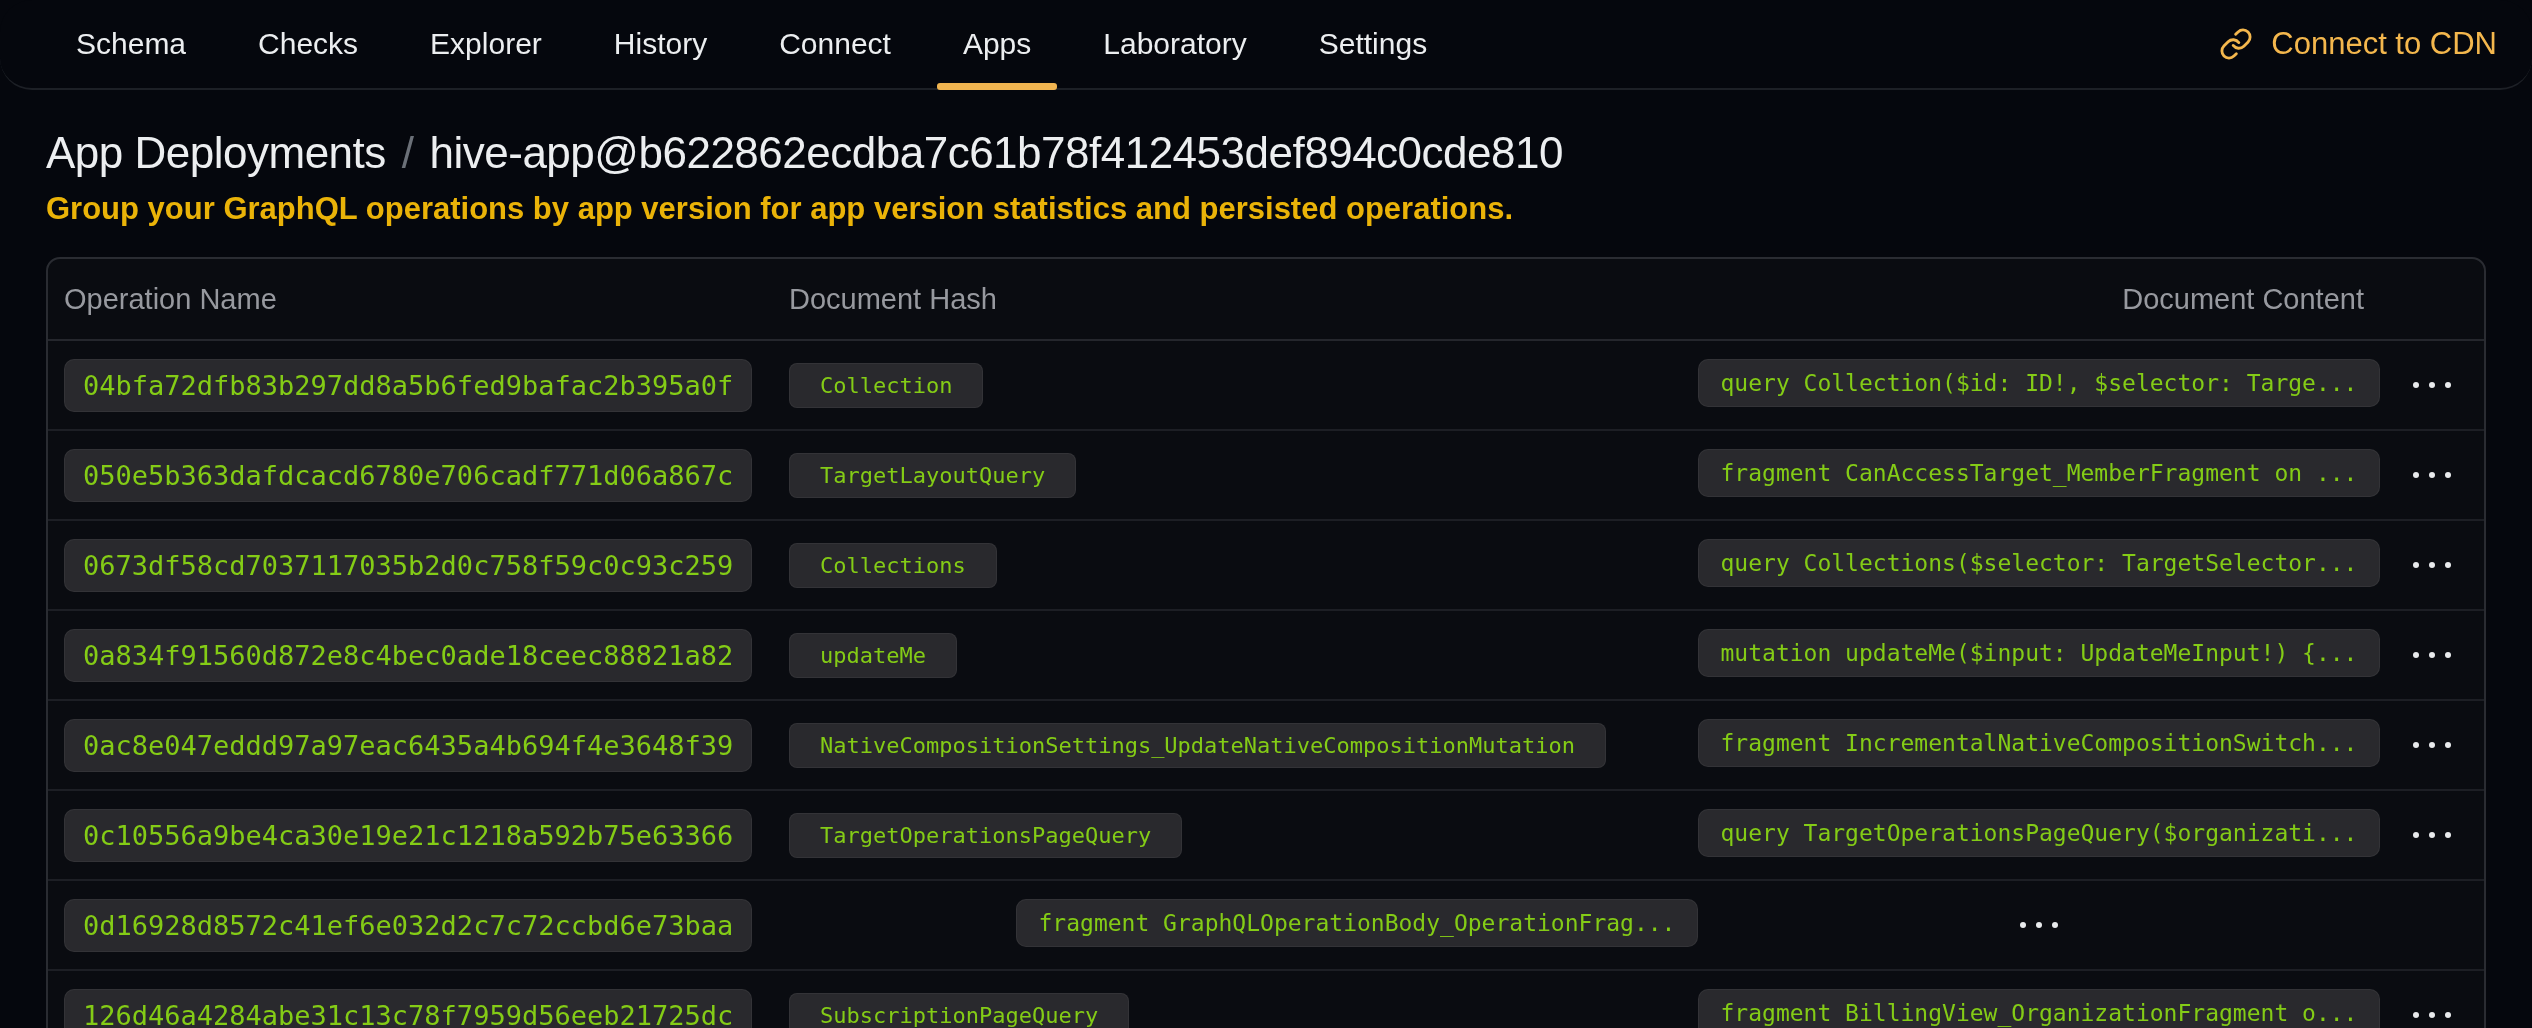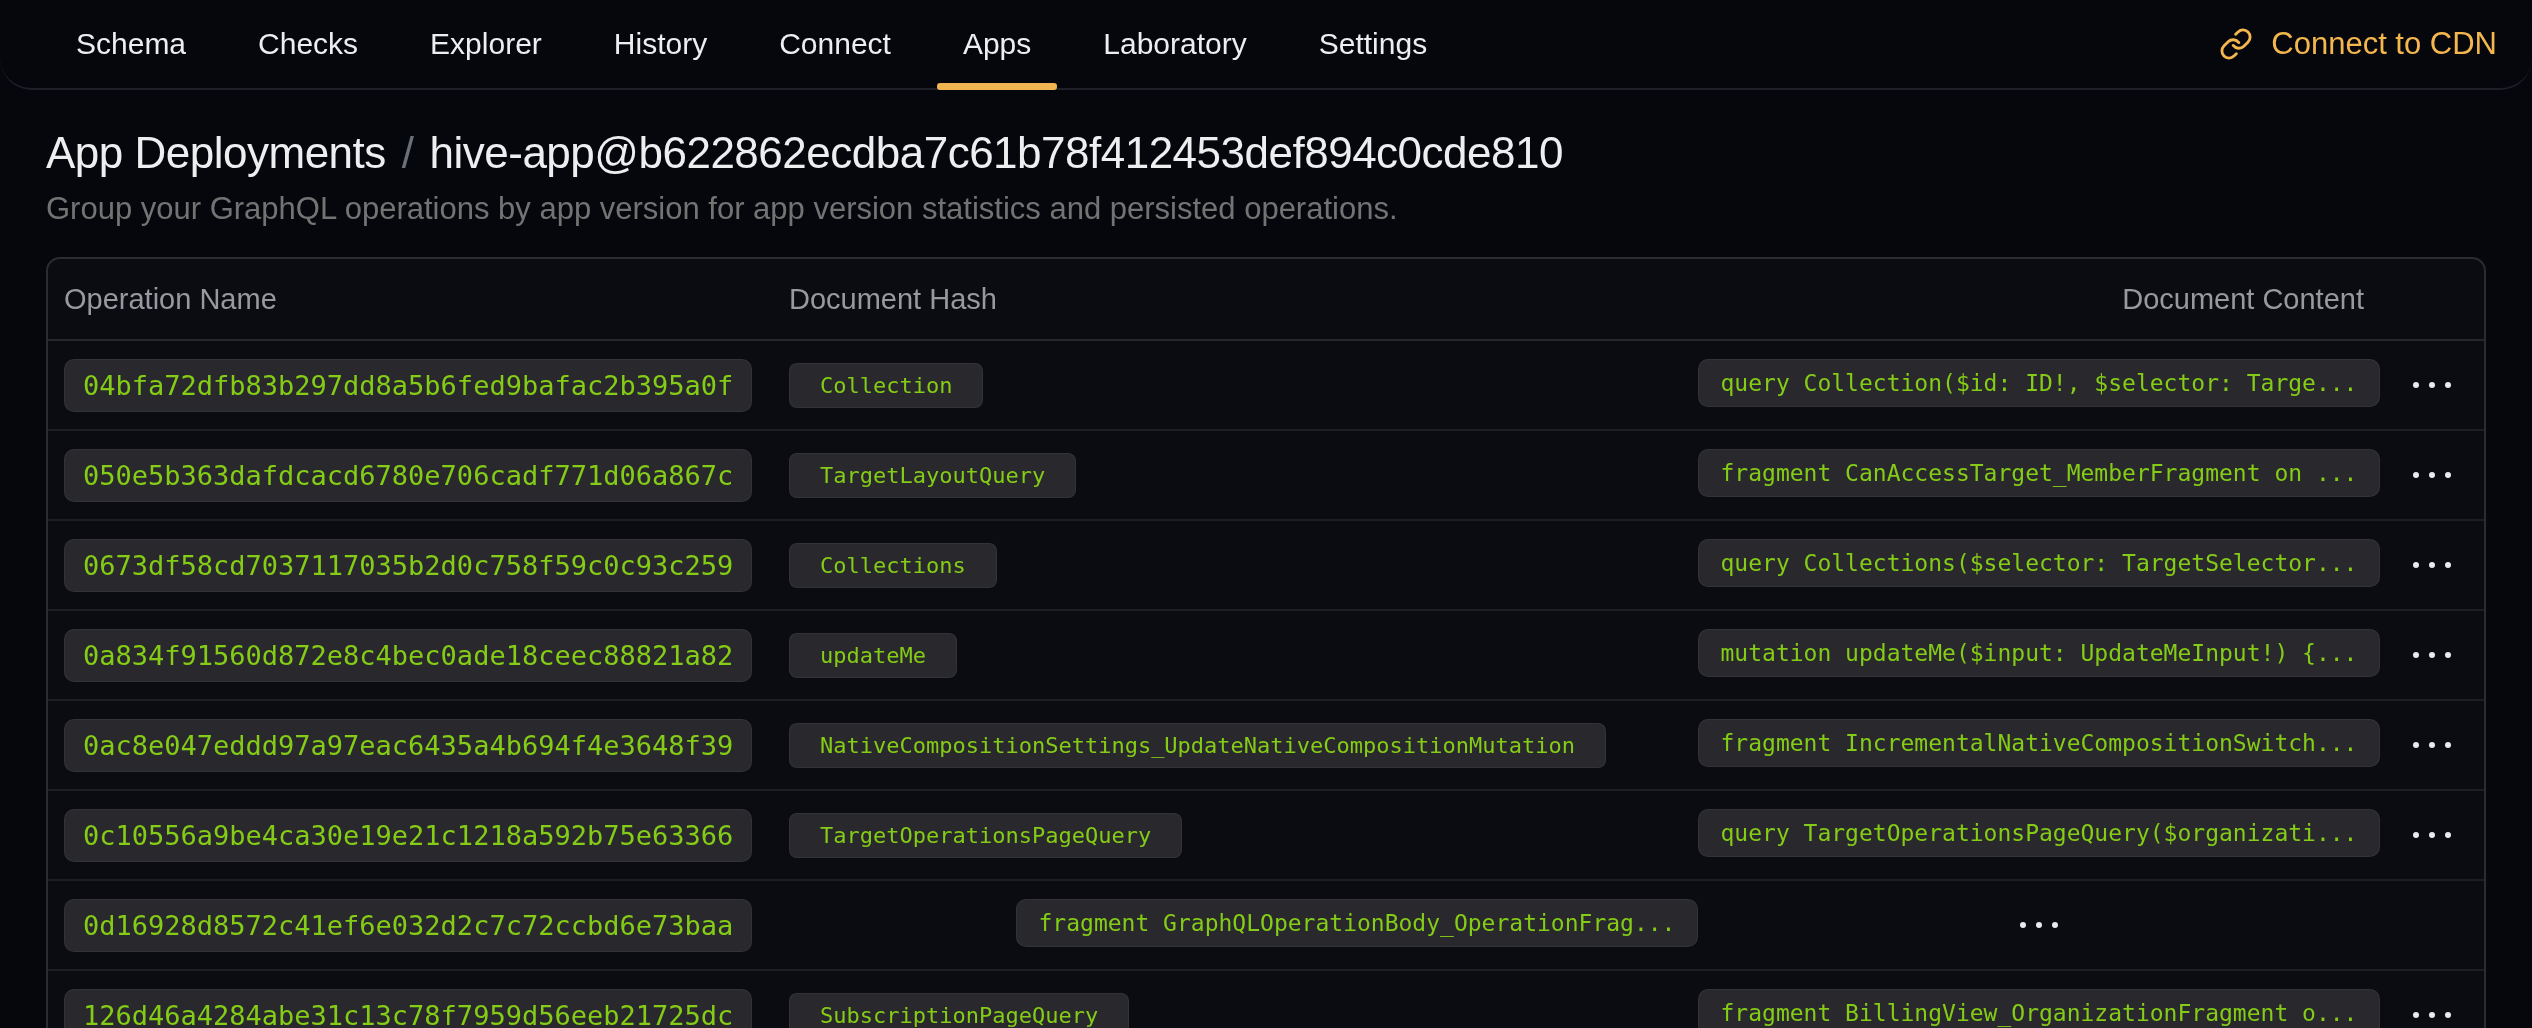--- a/index.html
+++ b/index.html
@@ -29,21 +29,21 @@
     color:#f4b74d; font-size:31px; cursor:pointer; white-space:nowrap;
   }
 
   
   .main { padding:0 46px; }
   .breadcrumb {
     margin-top:38px; font-size:44px; font-weight:500; letter-spacing:-0.5px;
     display:flex; align-items:baseline; gap:16px; color:#eceef0;
   }
   .breadcrumb .sep { color:#6b7078; font-weight:400; }
-  .page-desc { margin-top:13px; font-size:31px; color:#737373; }
+  .page-desc { margin-top:13px; font-size:31px; color:#eab308;font-weight:bold; }
 
   
   .table-card {
     margin-top:30px; border:2px solid #2a2c32; border-radius:14px;
     background:#0a0c11; overflow:hidden;
   }
   .tgrid { display:grid; grid-template-columns:725px 1fr 682px 104px; align-items:center; }
   .thead { height:82px; border-bottom:2px solid #25272d; color:#97999f; font-size:29px; }
   .thead > div { padding:0 16px; }
   .th-content { text-align:right; }

